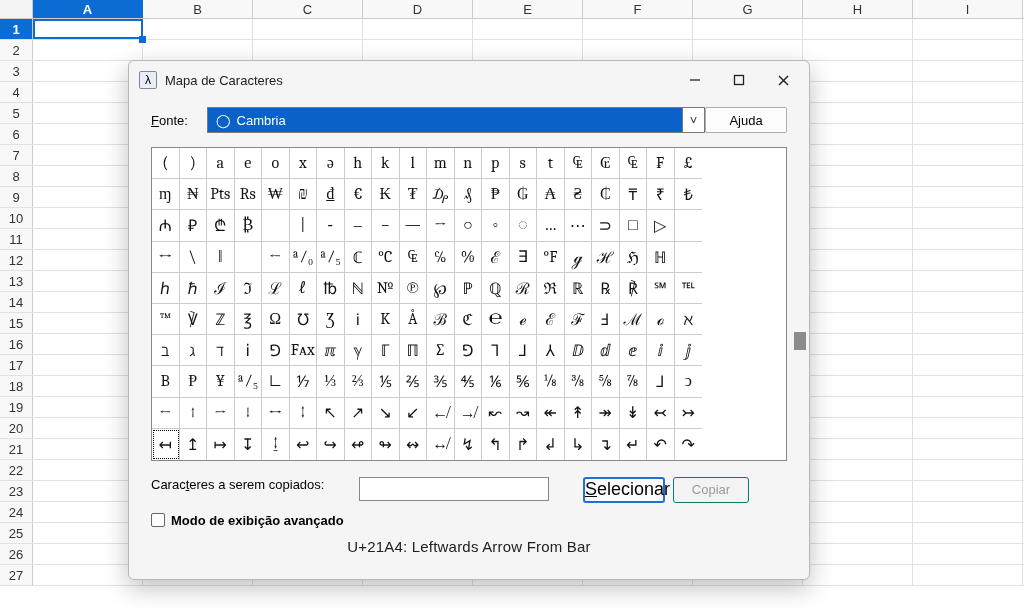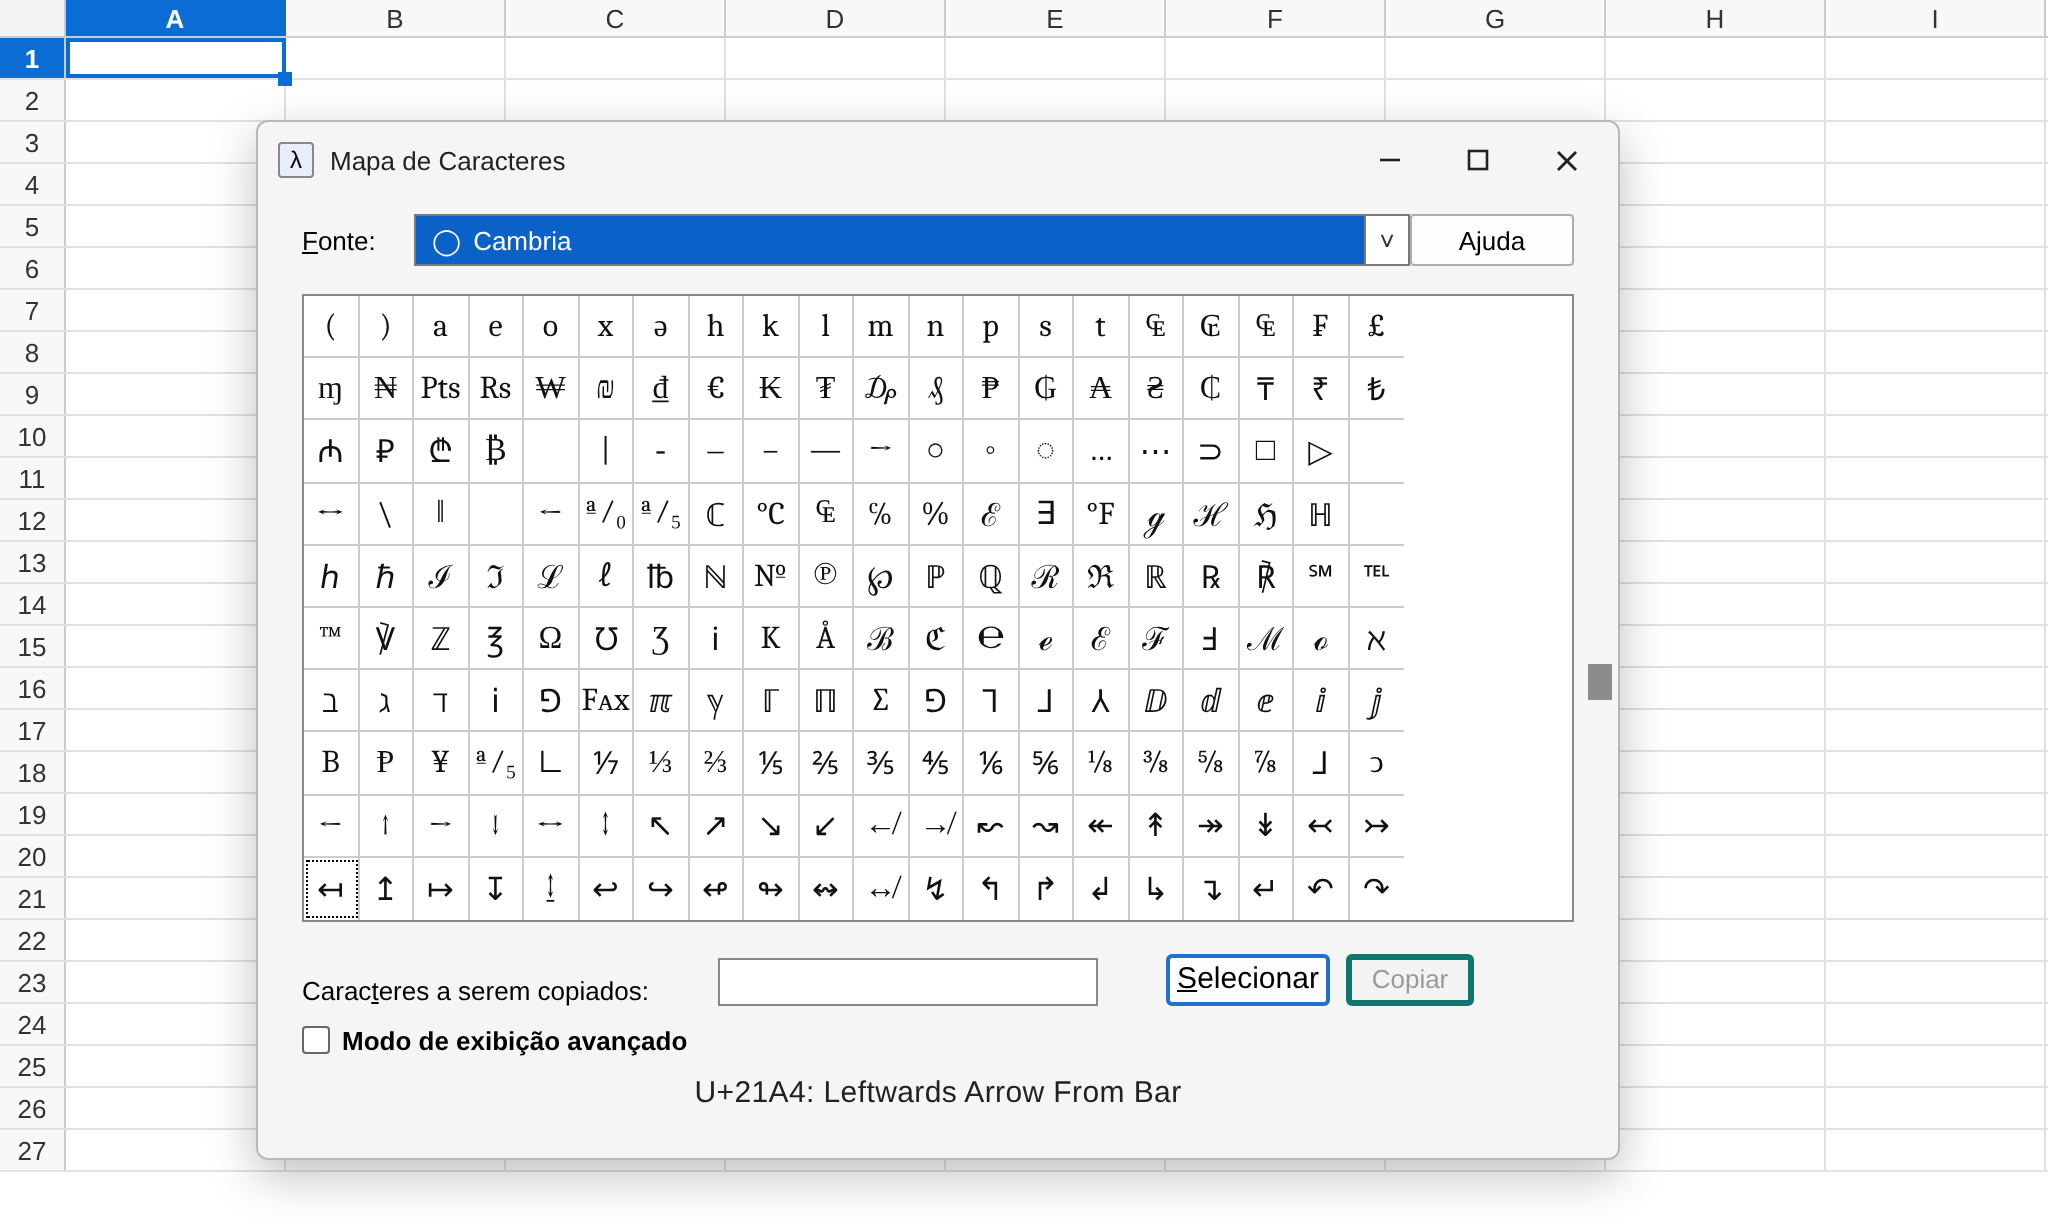--- a/index.html
+++ b/index.html
@@ -94,31 +94,31 @@
   }
   .ch.sel { outline:1px dotted #000; outline-offset:-2px;}
   .ch.last-col { border-right:none; }
   .ch.last-row { border-bottom:none; }
   .scroll-track {
     position:absolute; right:-22px; top:0; bottom:0; width:18px;
     display:flex; align-items:flex-start; justify-content:center; padding-top:185px;
   }
   .scroll-thumb { width:12px; height:18px; background:#8c8c8c; }
 
-  .copyrow { display:flex; align-items:flex-end; gap:8px; margin-top:16px; }
+  .copyrow { display:flex; align-items:flex-start; gap:8px; margin-top:16px; }
   .copyrow .lbl { font-size:13px; width:200px;}
   .copy-input {
     width:190px; height:24px; border:1px solid #888; background:#fff;
   }
   .sel-btn {
     width:82px;height:26px; border:2px solid #1f71cc; background:#fdfdfd;
-    border-radius:3px; font-size:15px; color:#000; margin-left:26px;
+    border-radius:3px; font-size:18px; color:#000; margin-left:26px;
   }
   .cp-btn {
-    width:64px;height:26px; border:3px solid #0f766e; background:#f3f3f3;
+    width:76px;height:26px; border:1px solid #0f766e; background:#f3f3f3;
     border-radius:3px; font-size:13px; color:#9a9a9a;
   }
 
   .advrow { margin-top:10px; display:flex; align-items:center; gap:6px; font-size:13px;font-weight:bold;}
   .chk { width:14px; height:14px; border:1px solid #666; border-radius:2px; background:#fff;}
 
   .status { margin-top:10px; font-size:15px; color:#222; letter-spacing:0.2px;text-align:center;}
   .underline-access { text-decoration: underline; }
 </style>
 </head>

